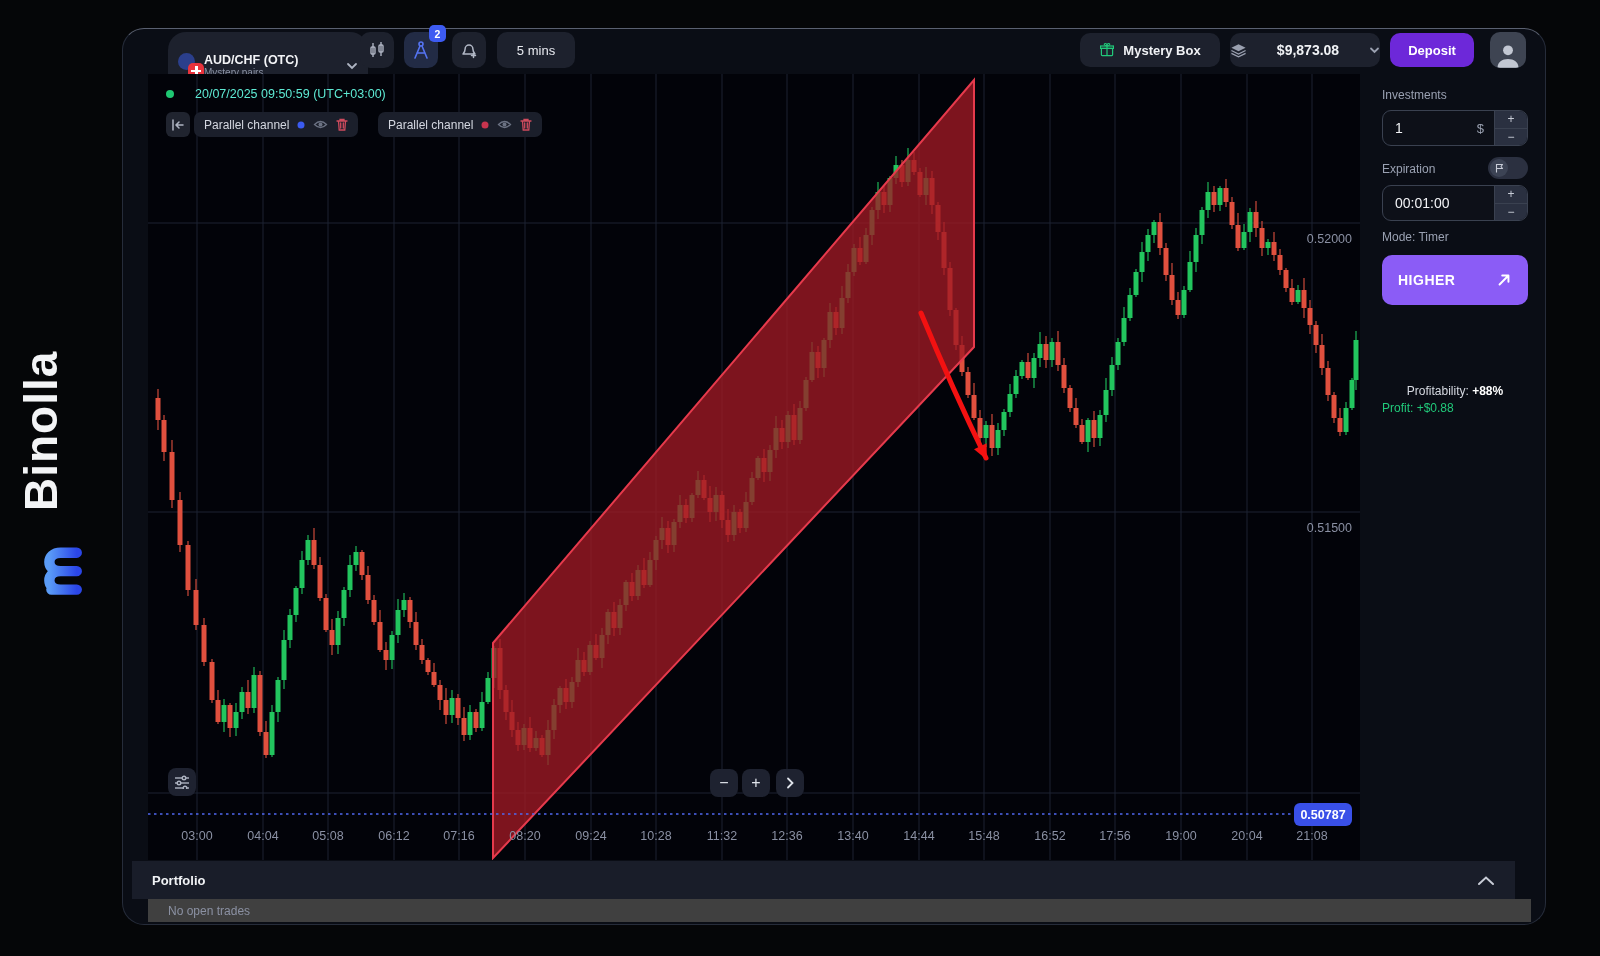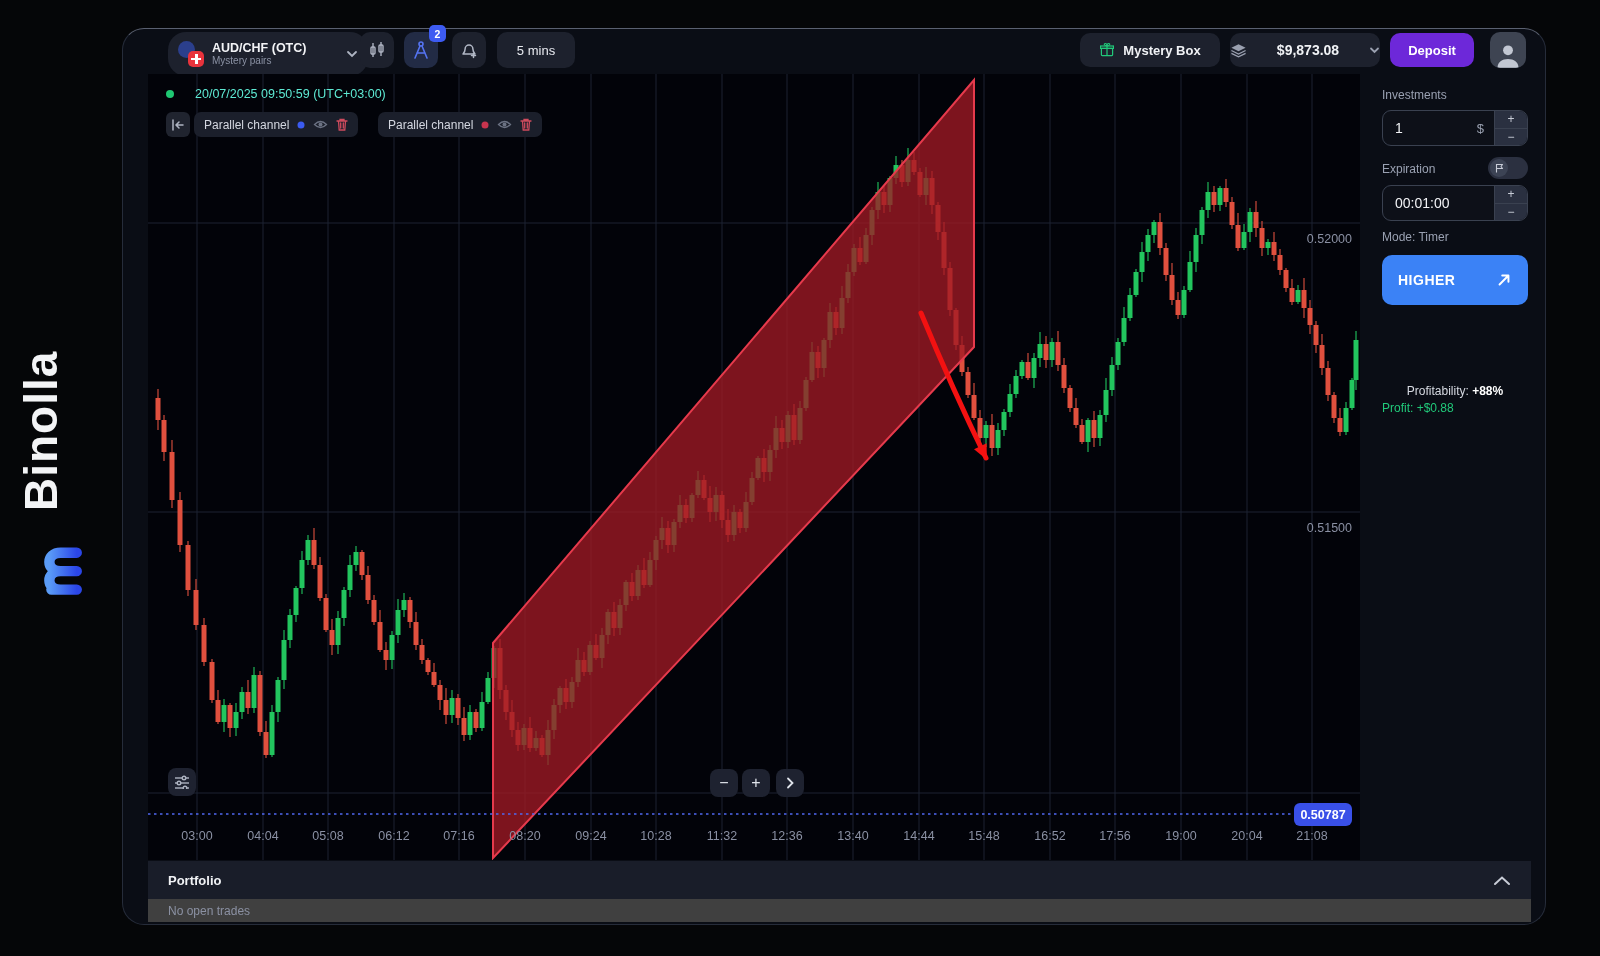--- a/index.html
+++ b/index.html
@@ -7,21 +7,21 @@
          font-family:"Liberation Sans",sans-serif;}
   .abs{position:absolute;}
   
   #appwin{left:122px;top:28px;width:1422px;height:895px;background:#0a0d15;border:1px solid #262c3a;
           border-top-color:#5a6070;border-radius:22px;}
   
   #wordmark{left:14px;top:326px;height:210px;width:82px;writing-mode:vertical-rl;transform:rotate(180deg);
             color:#f3f4f6;font-size:46px;font-weight:bold;letter-spacing:1px;text-align:center;}
   
   .pill{background:#1d212d;border-radius:10px;display:flex;align-items:center;color:#e8eaf0;}
-  #symbol-pill{left:168px;top:32px;width:180px;height:36px;border-radius:18px;padding:4px 10px;gap:8px;}
+  #symbol-pill{left:168px;top:32px;width:180px;height:36px;border-radius:18px;padding:16px 10px;}
   .flagwrap{position:relative;width:26px;height:26px;flex:0 0 26px;}
   .flag-au{position:absolute;left:0;top:0;width:17px;height:17px;border-radius:50%;background:#2b3f8c;}
   .flag-ch{position:absolute;right:0;bottom:0;width:16px;height:16px;border-radius:5px;background:#e8333c;}
   .flag-ch:before{content:"";position:absolute;left:7px;top:3px;width:2.6px;height:10px;background:#fff;}
   .flag-ch:after{content:"";position:absolute;left:3px;top:6.8px;width:10px;height:2.6px;background:#fff;}
   .sym-title{font-size:12.5px;font-weight:bold;color:#f2f3f6;line-height:14px;white-space:nowrap;}
   .sym-sub{font-size:10px;color:#8b92a4;line-height:12px;}
   .iconbtn{width:34px;height:36px;border-radius:10px;background:#1d212d;display:flex;align-items:center;justify-content:center;}
   #btn-chart-type{left:360px;top:32px;}
   #btn-draw{left:404px;top:32px;background:#222b45;}
@@ -59,27 +59,27 @@
   .stepper{width:32px;background:#2a3040;border-left:1px solid #3a4150;border-radius:0 8px 8px 0;
            display:flex;flex-direction:column;}
   .stepper div{flex:1;display:flex;align-items:center;justify-content:center;font-size:12px;color:#c7ccd6;}
   .stepper div:first-child{border-bottom:1px solid #3a4150;}
   #flag-toggle{left:1488px;top:157px;width:40px;height:22px;border-radius:11px;background:#2b3040;}
   #flag-knob{position:absolute;left:2px;top:2px;width:18px;height:18px;border-radius:50%;background:#3c4354;
              display:flex;align-items:center;justify-content:center;}
   .trade-btn{left:1382px;width:146px;height:50px;border-radius:10px;display:flex;align-items:center;
              justify-content:space-between;padding:0 16px;box-sizing:border-box;color:#fff;
              font-size:14px;font-weight:bold;letter-spacing:.5px;}
-  #higher-btn{top:255px;background:#3b82f6;}
+  #higher-btn{top:255px;background:#8b5cf6;}
   #lower-btn{top:317px;background:#e96462;}
   #profitability{left:1382px;top:384px;width:146px;text-align:center;font-size:12px;color:#d7dae2;}
   #profitability b{color:#fff;}
   #profit-line{left:1382px;top:401px;width:146px;text-align:left;font-size:12px;color:#21c97a;}
   
-  #portfolio-bar{left:148px;top:861px;width:1383px;height:38px;background:#191d29;display:flex;
+  #portfolio-bar{left:132px;top:861px;width:1383px;height:38px;background:#191d29;display:flex;
                  align-items:center;justify-content:space-between;padding:0 20px;box-sizing:border-box;z-index:3;}
   #portfolio-title{font-size:13px;font-weight:bold;color:#f0f2f5;}
   #portfolio-footer{left:148px;top:899px;width:1383px;height:23px;background:#404040;display:flex;
                     align-items:center;padding:0 20px;box-sizing:border-box;font-size:12px;color:#8b91a3;z-index:3;}
   svg{display:block;}
 </style>
 </head>
 <body>
 
 <div id="stage">

